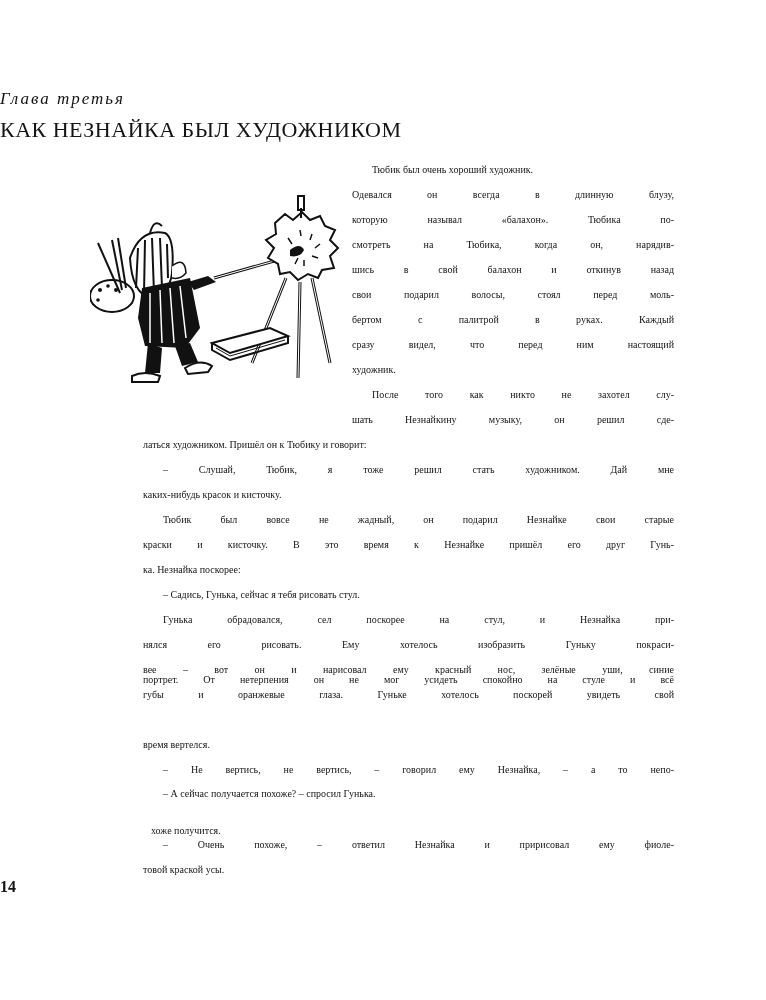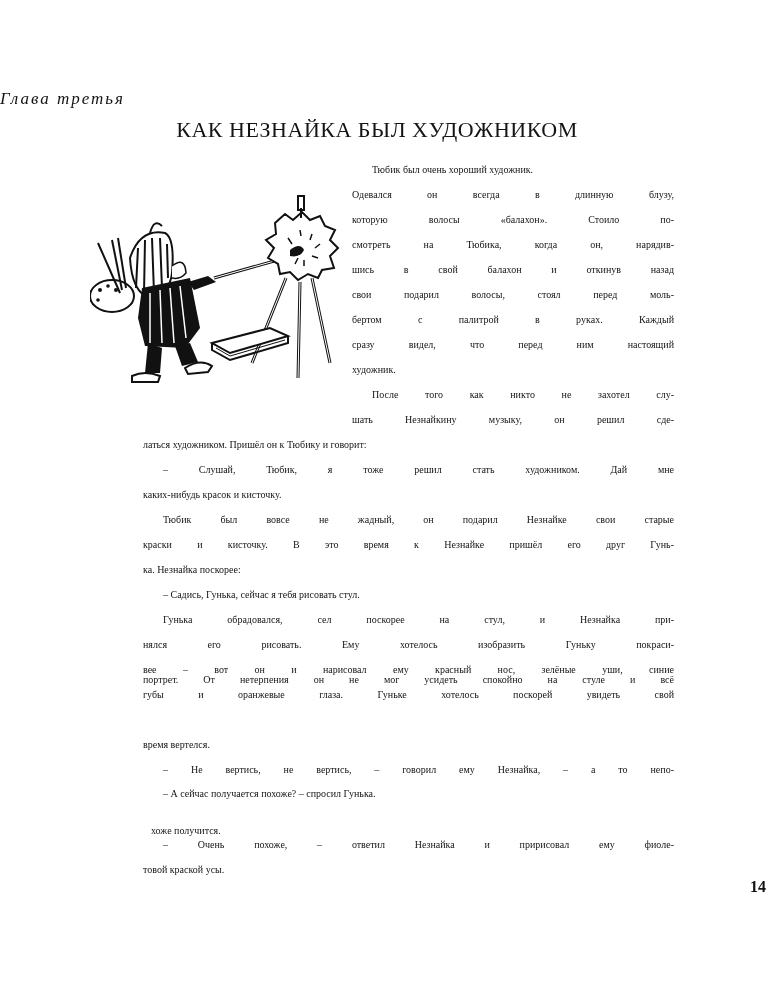--- a/index.html
+++ b/index.html
@@ -1,22 +1,22 @@
 <!DOCTYPE html>
 <html><head>
   <meta charset="utf-8">
   <style>
     html, body { margin: 0; padding: 0; background: #ffffff; }
     body { width: 766px; height: 1000px; position: relative; overflow: hidden; color: #141414; font-family: "DejaVu Serif", serif; }
     .chapter { position: absolute; left: 0; width: 766px; top: 89px; font-style: italic; font-size: 17px; letter-spacing: 2px; font-family: "Liberation Serif", serif; }
-    .title { position: absolute; left: 0; width: 754px; text-align: center; top: 117px; font-size: 22px; letter-spacing: 0.5px; font-family: "Liberation Serif", serif; }
+    .title { position: absolute; left: 0; width: 754px; text-align: left; top: 117px; font-size: 22px; letter-spacing: 0.5px; font-family: "Liberation Serif", serif; }
     .illus { position: absolute; left: 90px; top: 178px; width: 258px; height: 210px; }
     .line { position: absolute; font-size: 10px; line-height: 20px; white-space: nowrap; font-family: "Liberation Serif", serif; }
     .just { text-align: justify; text-align-last: justify; }
-    .pagenum { position: absolute; left: 0; width: 766px; text-align: right; top: 878px; font-size: 16px; font-weight: bold; font-family: "Liberation Serif", serif; }
+    .pagenum { position: absolute; left: 0; width: 766px; text-align: left; top: 878px; font-size: 16px; font-weight: bold; font-family: "Liberation Serif", serif; }
   </style>
 </head>
 <body>
 
 <div class="chapter">Глава третья</div>
 <div class="title">КАК НЕЗНАЙКА БЫЛ ХУДОЖНИКОМ</div>
 
 <svg class="illus" viewBox="0 0 258 210" xmlns="http://www.w3.org/2000/svg">
 
   <ellipse cx="22" cy="118" rx="22" ry="16" fill="#fff" stroke="#111" stroke-width="2"></ellipse>
@@ -61,21 +61,21 @@
   <line x1="210" y1="104" x2="208" y2="200" stroke="#fff" stroke-width="1"></line>
   <line x1="222" y1="100" x2="240" y2="185" stroke="#fff" stroke-width="1"></line>
 
   <path d="M122 165 L180 150 L198 158 L140 175 Z" fill="#fff" stroke="#111" stroke-width="2"></path>
   <path d="M122 165 L122 172 L140 182 L198 165 L198 158" fill="none" stroke="#111" stroke-width="2"></path>
   <path d="M126 170 L140 178 L195 162" fill="none" stroke="#111" stroke-width="1"></path>
 </svg>
 
 <div class="line" style="left:372px;top:160px;">Тюбик был очень хороший художник.</div>
 <div class="line just" style="left:352px;top:185px;width:322px;">Одевался он всегда в длинную блузу,</div>
-<div class="line just" style="left:352px;top:210px;width:322px;">которую волосы «балахон». Стоило по-</div>
+<div class="line just" style="left:352px;top:210px;width:322px;">которую называл «балахон». Тюбика по-</div>
 <div class="line just" style="left:352px;top:235px;width:322px;">смотреть на Тюбика, когда он, нарядив-</div>
 <div class="line just" style="left:352px;top:260px;width:322px;">шись в свой балахон и откинув назад</div>
 <div class="line just" style="left:352px;top:285px;width:322px;">свои подарил волосы, стоял перед моль-</div>
 <div class="line just" style="left:352px;top:310px;width:322px;">бертом с палитрой в руках. Каждый</div>
 <div class="line just" style="left:352px;top:335px;width:322px;">сразу видел, что перед ним настоящий</div>
 <div class="line" style="left:352px;top:360px;">художник.</div>
 <div class="line just" style="left:372px;top:385px;width:302px;">После того как никто не захотел слу-</div>
 <div class="line just" style="left:352px;top:410px;width:322px;">шать Незнайкину музыку, он решил сде-</div>
 
 <div class="line" style="left:143px;top:435px;">латься художником. Пришёл он к Тюбику и говорит:</div>

